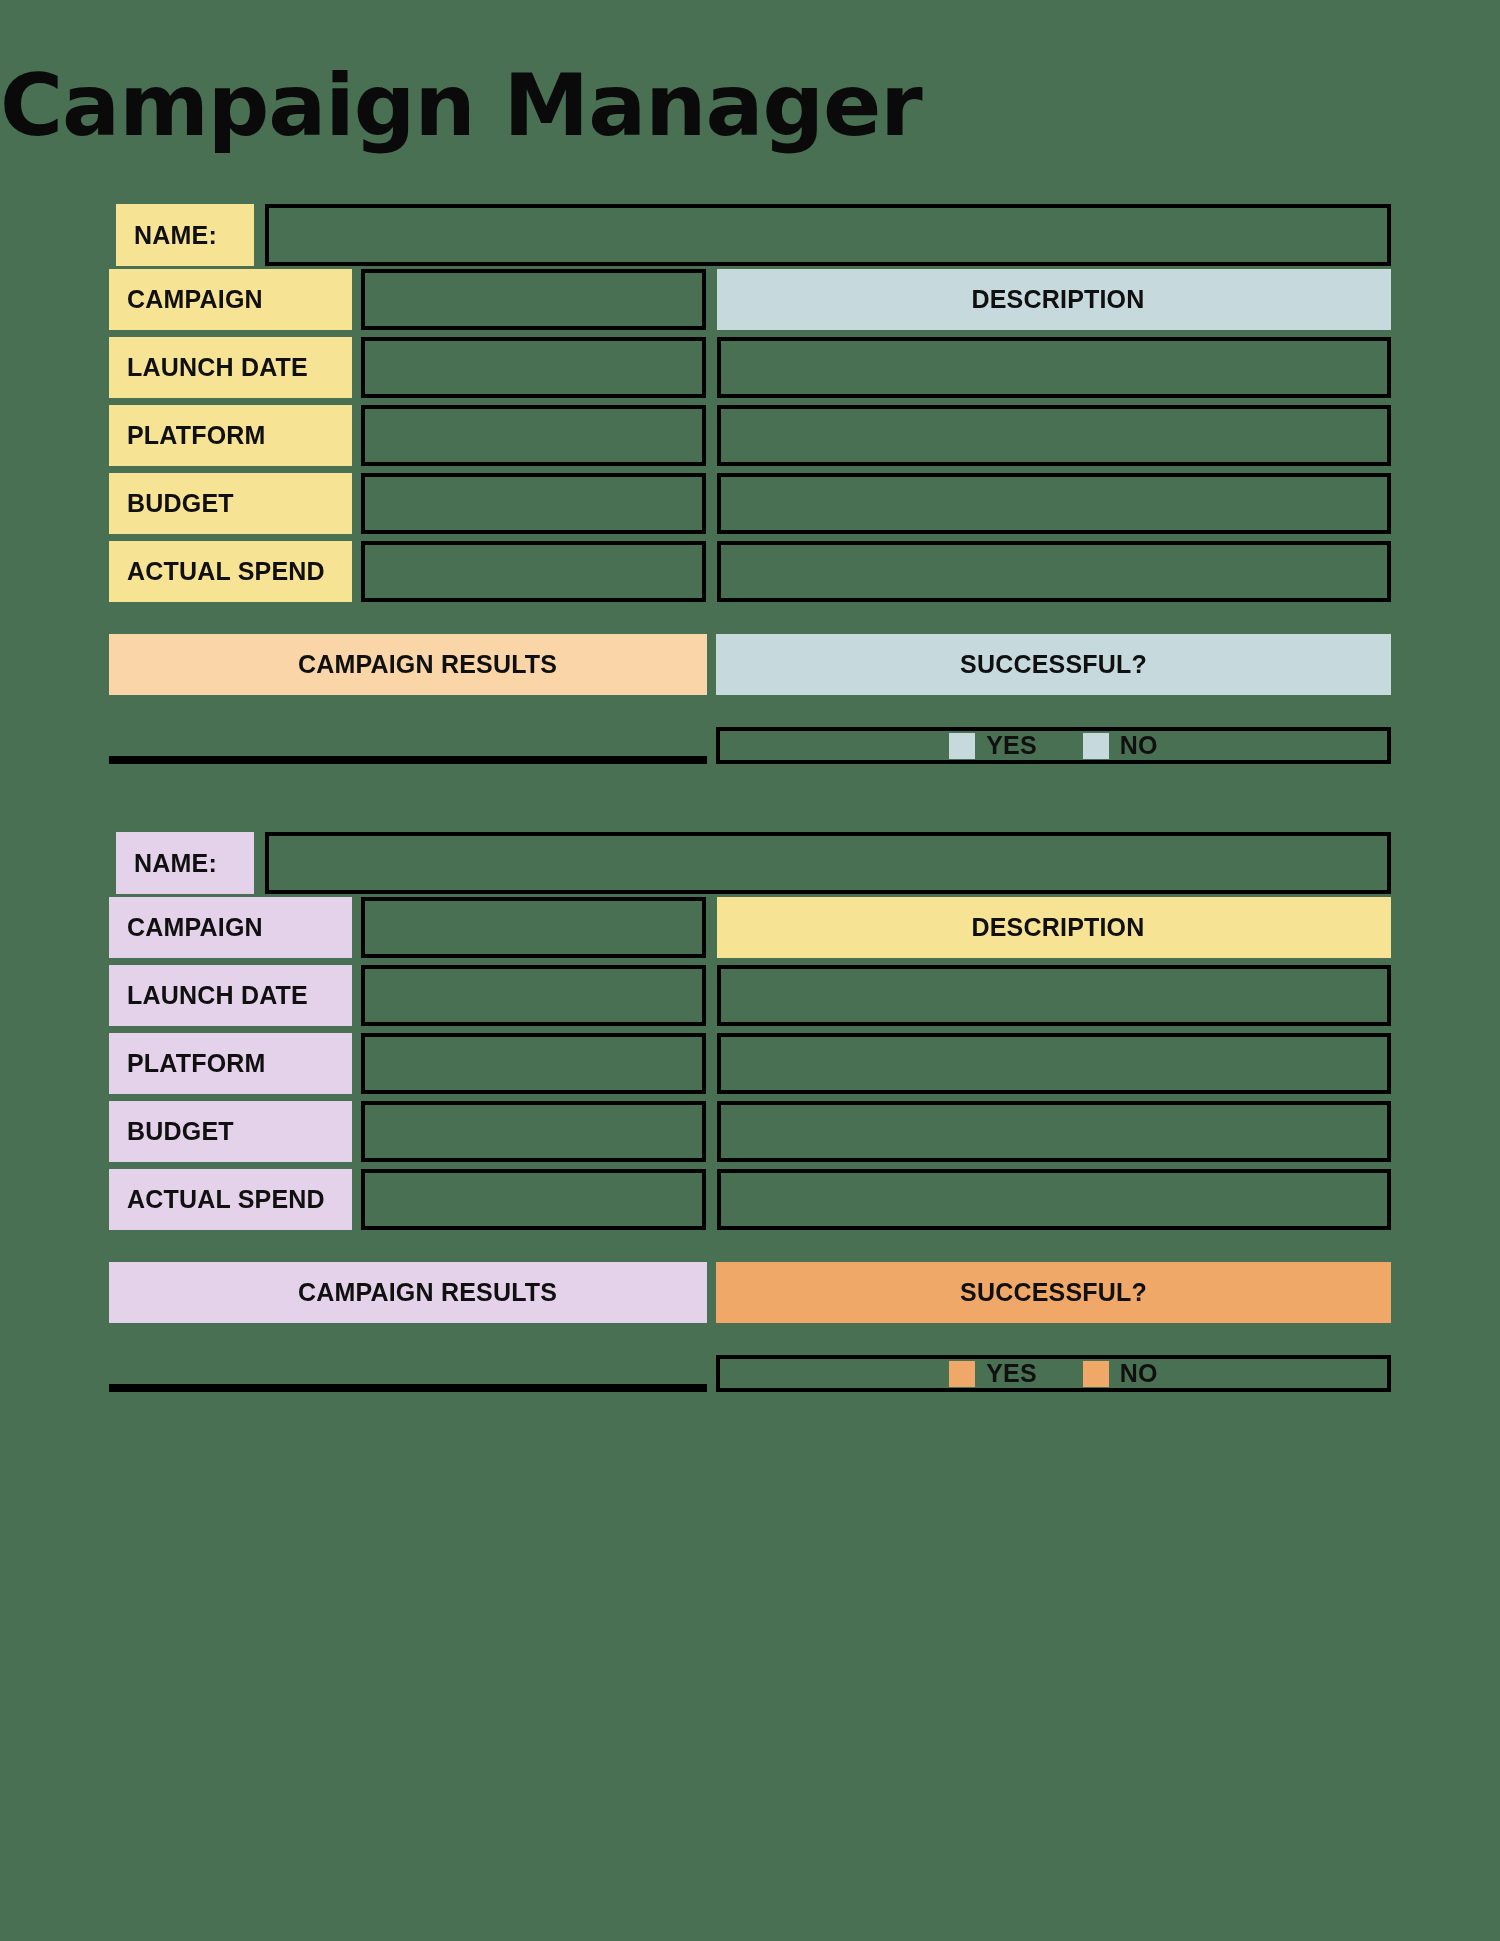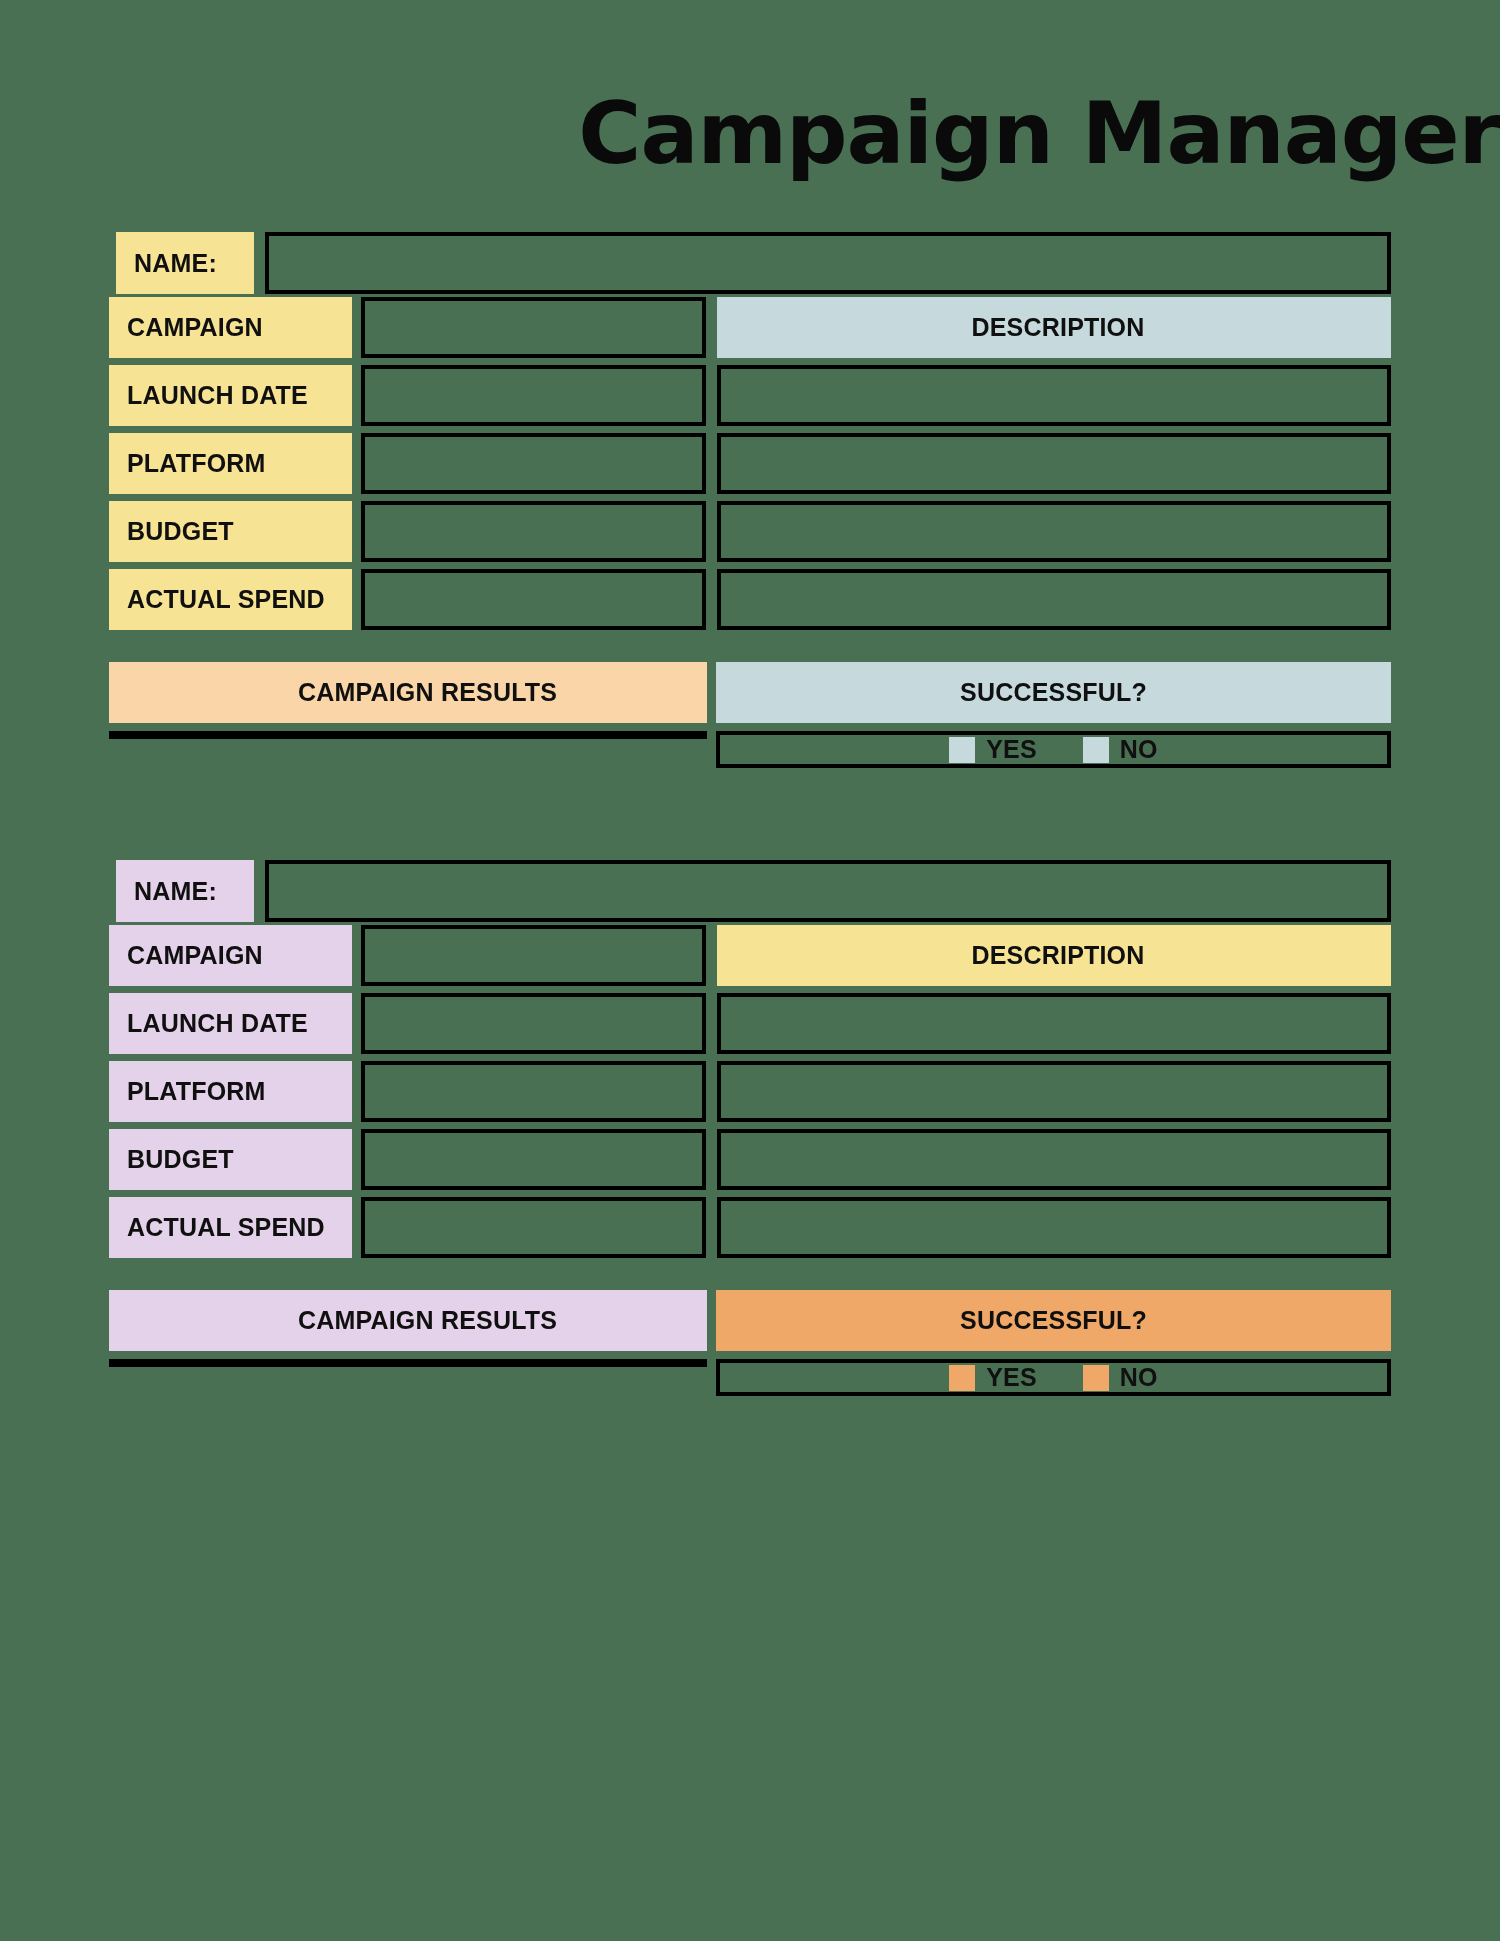--- a/index.html
+++ b/index.html
@@ -14,26 +14,26 @@
   .page {
     position: relative;
     width: 1500px;
     height: 1941px;
     background: #4a7054;
     overflow: hidden;
   }
 
   
   .title {
-    text-align: right;
+    text-align: left;
     font-size: 86px;
     font-weight: bold;
     color: #0a0a0a;
     letter-spacing: -1px;
-    padding-top: 88px;
+    padding-top: 60px;
     line-height: 1.05;
     font-family: "DejaVu Sans", sans-serif;
   }
 
   .subtitle {
     text-align: center;
     font-size: 25px;
     font-weight: bold;
     color: #0f0f0f;
     letter-spacing: 0.4px;
@@ -144,21 +144,21 @@
     font-size: 25px;
     font-weight: bold;
     color: #101010;
     letter-spacing: 0.2px;
     text-align: center;
   }
 
   
   .results-body-row {
     display: flex;
-    align-items: flex-start;
+    align-items: flex-end;
     height: 61px;
   }
   .results-textarea {
     width: 598px;
     border: 4px solid #000;
     background: transparent;
   }
   .yesno-box {
     flex: 1;
     margin-left: 9px;

